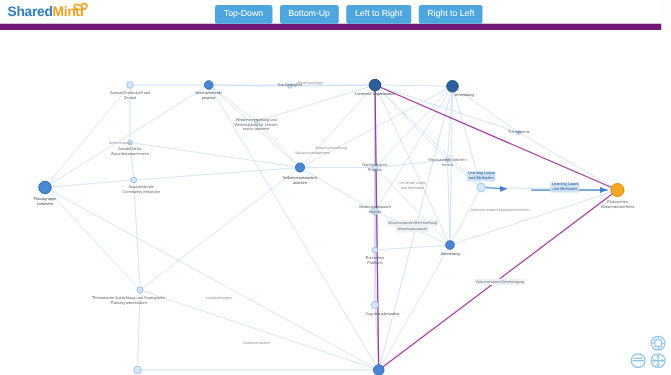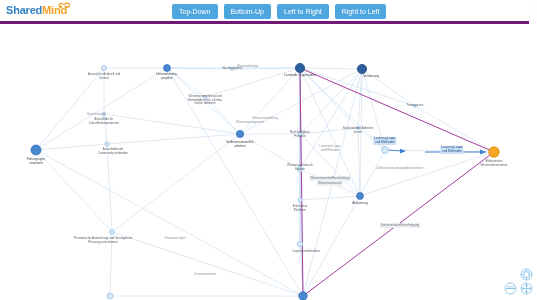--- a/index.html
+++ b/index.html
@@ -9,21 +9,21 @@
     background:#ffffff;
     font-family:"Liberation Sans", sans-serif;
     -webkit-font-smoothing:antialiased;
   }
   #app{position:relative;width:537px;height:300px;background:#fdfdfd;}
 
   
   #header{
     position:absolute;left:0;top:0;width:529px;height:24px;
     background:#ffffff;
-    border-bottom:3px solid #701a75;
+    border-bottom:5px solid #701a75;
     box-sizing:border-box;
   }
   #logo{
     position:absolute;left:6px;top:4px;
     font-size:11px;font-weight:bold;letter-spacing:-0.2px;
     white-space:nowrap;
   }
   #logo .shared{color:#2f7fc4;}
   #logo .mind{color:#f3a023;}
   #logo-icon{

